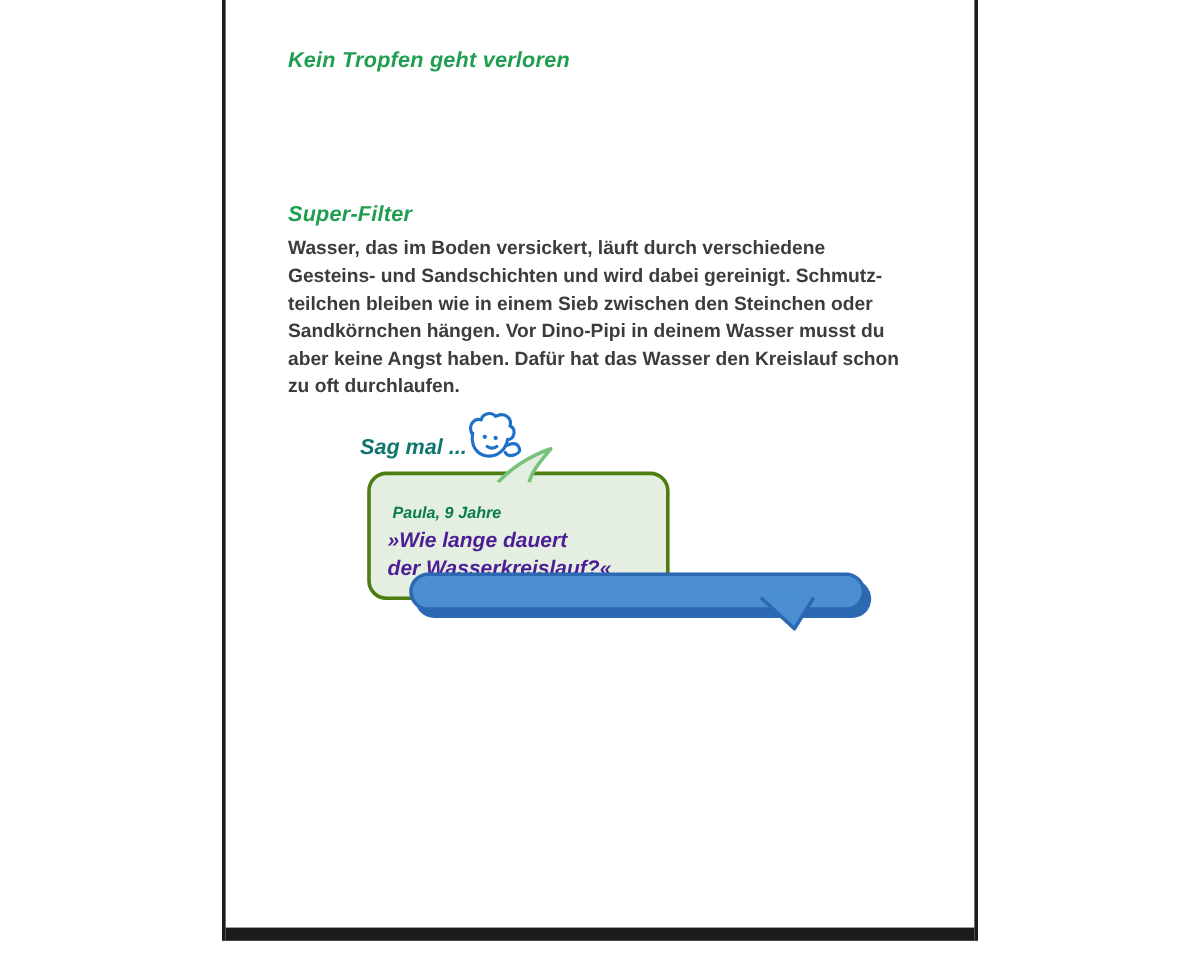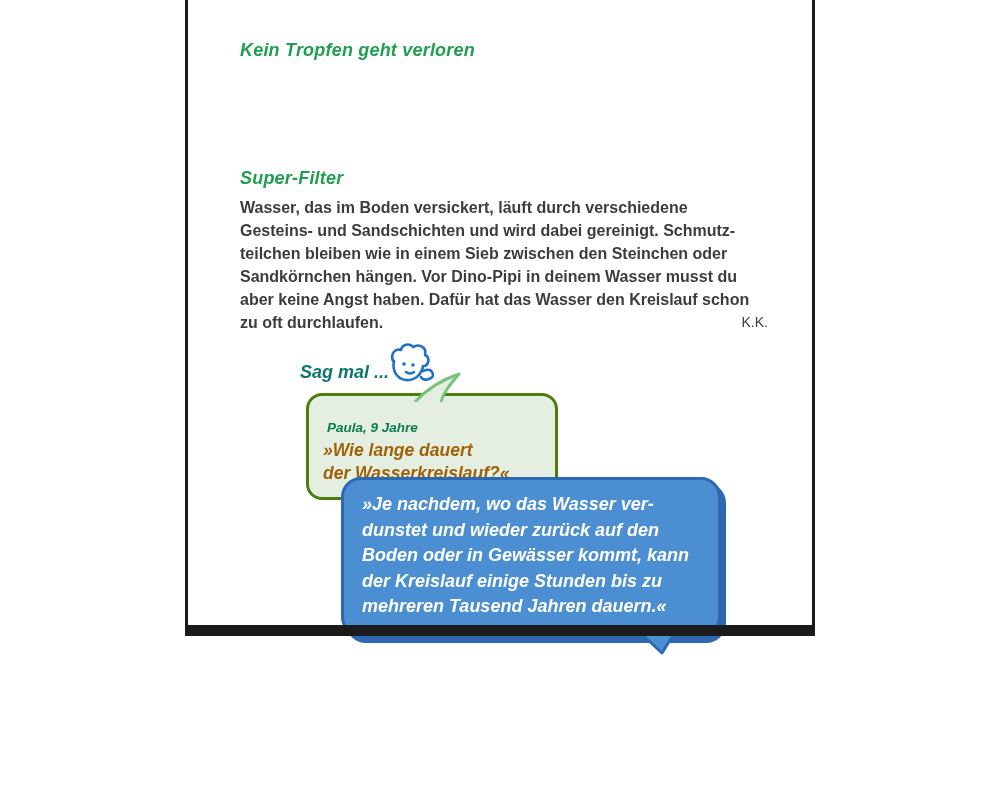--- a/index.html
+++ b/index.html
@@ -4,21 +4,21 @@
 <style>
   * { margin:0; padding:0; box-sizing:border-box; }
   body { background:#ffffff; font-family:"Liberation Sans", sans-serif; }
 
   .canvas {
     position:relative; width:1000px; height:800px;
     background:#ffffff; overflow:hidden;
   }
 
   .page {
-    position:absolute; left:185px; top:0; width:630px; height:636px;
+    position:absolute; left:185px; top:0; width:630px; height:784px;
     background:#ffffff;
     border-left:3px solid #1b1b1b;
     border-right:3px solid #1b1b1b;
   }
   .bottom-bar {
     position:absolute; left:0; bottom:0; width:100%; height:11px;
     background:#1b1b1b;
   }
 
   .heading {
@@ -57,21 +57,21 @@
     padding:24px 16px 12px 14px;
   }
   .tail-green { position:absolute; left:102px; top:-24px; }
 
   .asker {
     font-size:13.5px; font-weight:bold; font-style:italic;
     color:#0a7c4f; margin-left:4px; margin-bottom:4px;
   }
   .question {
     font-size:17.5px; font-weight:bold; font-style:italic;
-    color:#a16207; line-height:23px; white-space:pre-line;
+    color:#4c1d95; line-height:23px; white-space:pre-line;
   }
 
   .bubble-blue {
     position:absolute; left:153px; top:477px; width:380px;
     background:#4b8fd2; border:3px solid #2d69b2; border-radius:20px;
     box-shadow:5px 6px 0 #2d69b2;
     padding:12px 18px 14px 18px;
   }
   .answer {
     font-size:18px; font-weight:bold; font-style:italic;
@@ -96,21 +96,20 @@
 
     <div class="heading heading-2">Super-Filter</div>
 
     <div class="body-text para-2">Wasser, das im Boden versickert, läuft durch verschiedene
 Gesteins- und Sandschichten und wird dabei gereinigt. Schmutz-
 teilchen bleiben wie in einem Sieb zwischen den Steinchen oder
 Sandkörnchen hängen. Vor Dino-Pipi in deinem Wasser musst du
 aber keine Angst haben. Dafür hat das Wasser den Kreislauf schon
 zu oft durchlaufen.</div>
 
-    <div class="initials">K.K.</div>
 
     <div class="sagmal">Sag mal ...</div>
 
     <div class="mascot">
       <svg width="54" height="54" viewBox="0 0 54 54" aria-hidden="true">
         <g fill="none" stroke="#1d71c8" stroke-width="2.6" stroke-linecap="round" stroke-linejoin="round">
           <path d="M11,21 C8,13 14,8 19,10 C20,4 28,3 31,7 C38,3 45,8 43,15 C48,17 47,24 43,26"></path>
           <path d="M12,21 C10,31 15,39 24,40 C33,41 40,34 41,26"></path>
           <path d="M24,32 Q28,35 32,32"></path>
           <path d="M41,31 q7,-3 9,1 q3,5 -3,7 q-6,2 -8,-2"></path>
@@ -126,25 +125,20 @@
           <path d="M4,30 C14,19 30,8 48,2 C38,14 32,21 30,30 Z" fill="#e4efe2"></path>
           <path d="M4,30 C14,19 30,8 48,2 C38,14 32,21 30,30" fill="none" stroke="#79c27c" stroke-width="3" stroke-linejoin="round"></path>
         </svg>
       </div>
       <div class="asker">Paula, 9 Jahre</div>
       <div class="question">»Wie lange dauert
 der Wasserkreislauf?«</div>
     </div>
 
     <div class="bubble-blue">
-      <div class="answer">»Je nachdem, wo das Wasser ver-
-dunstet und wieder zurück auf den
-Boden oder in Gewässer kommt, kann
-der Kreislauf einige Stunden bis zu
-mehreren Tausend Jahren dauern.«</div>
       <div class="tail-blue">
         <svg width="50" height="30" viewBox="0 0 50 30" aria-hidden="true">
           <path d="M2,2 L46,2 L30,28 Z" fill="#4b8fd2"></path>
           <path d="M46,2 L30,28 L2,2" fill="none" stroke="#2d69b2" stroke-width="3" stroke-linejoin="round"></path>
         </svg>
       </div>
     </div>
 
 
     <div class="bottom-bar"></div>

